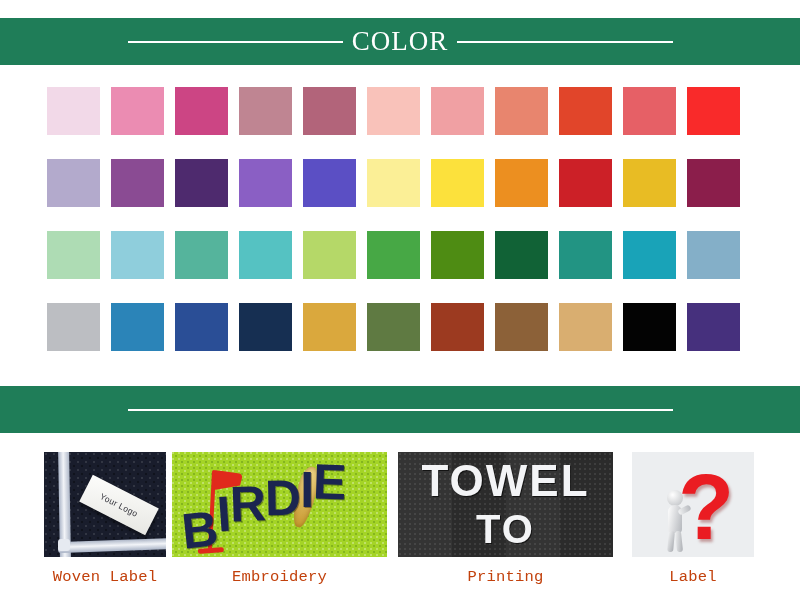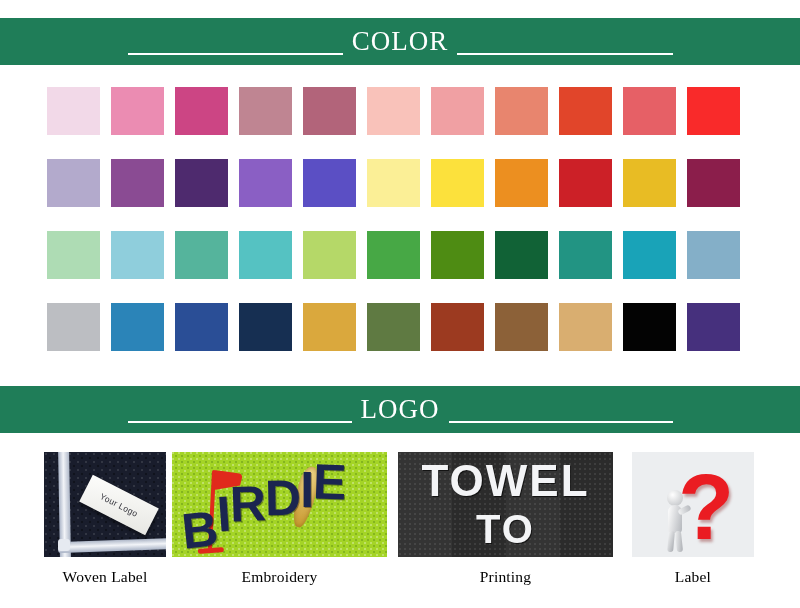--- a/index.html
+++ b/index.html
@@ -25,21 +25,21 @@
     left: 0;
     width: 800px;
     height: 47px;
     background: #1F7D58;
     display: flex;
     align-items: center;
     justify-content: center;
   }
   .band-inner {
     display: flex;
-    align-items: flex-end;
+    align-items: center;
     justify-content: center;
     width: 545px;
   }
   .band-rule {
     flex: 1 1 auto;
     height: 2px;
     background: #ffffff;
   }
   .band-title {
     font-family: "Liberation Serif", serif;
@@ -90,24 +90,24 @@
     align-items: center;
   }
   .logo-frame {
     position: relative;
     overflow: hidden;
     background: #eceef0;
   }
   .logo-caption {
     margin-top: 11px;
     font-size: 15.5px;
-    color: #000000;
+    color: #c2410c;
     letter-spacing: .2px;
     white-space: nowrap;
-    font-family: Liberation Serif, serif;
+    font-family: Liberation Mono, monospace;
   }
 
   
   #cell-woven      { left: 44px;  width: 122px; }
   #cell-woven  .logo-frame { width: 122px; height: 105px; }
   #cell-embroidery { left: 172px; width: 215px; }
   #cell-embroidery .logo-frame { width: 215px; height: 105px; }
   #cell-printing   { left: 398px; width: 215px; }
   #cell-printing .logo-frame { width: 215px; height: 105px; padding-left: 20px; }
   #cell-others     { left: 632px; width: 122px; }
@@ -353,21 +353,20 @@
         <div class="swatch" title="#8C6138" style="background: rgb(140, 97, 56);"></div>
         <div class="swatch" title="#D9AE70" style="background: rgb(217, 174, 112);"></div>
         <div class="swatch" title="#030303" style="background: rgb(3, 3, 3);"></div>
         <div class="swatch" title="#46307D" style="background: rgb(70, 48, 125);"></div>
       </div>
     </div>
 
   <div class="band" id="band-logo">
     <div class="band-inner">
       <span class="band-rule"></span>
-      <span class="band-title">LOGO</span>
       <span class="band-rule"></span>
     </div>
   </div>
 
   <div class="logo-row">
 
     <div class="logo-cell" id="cell-woven">
       <div class="logo-frame">
         <div class="woven-bg"></div>
         <div class="woven-hem"></div>

